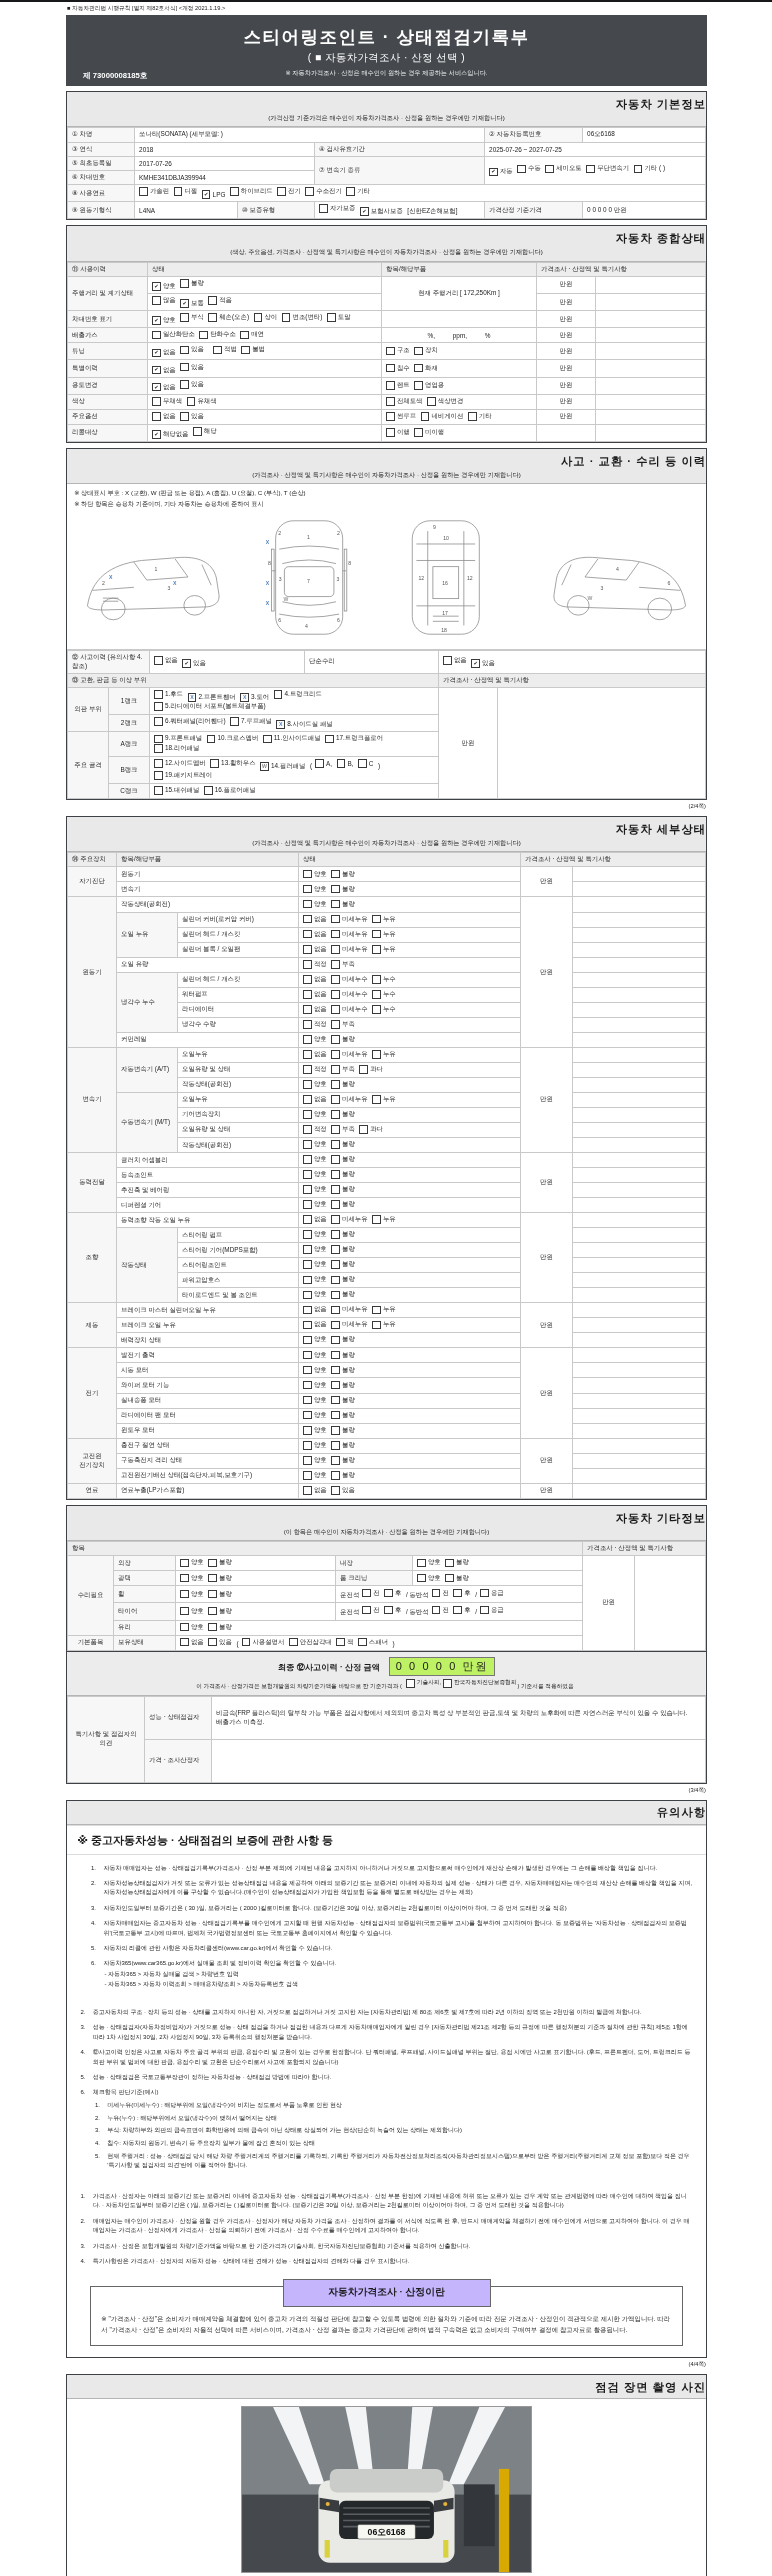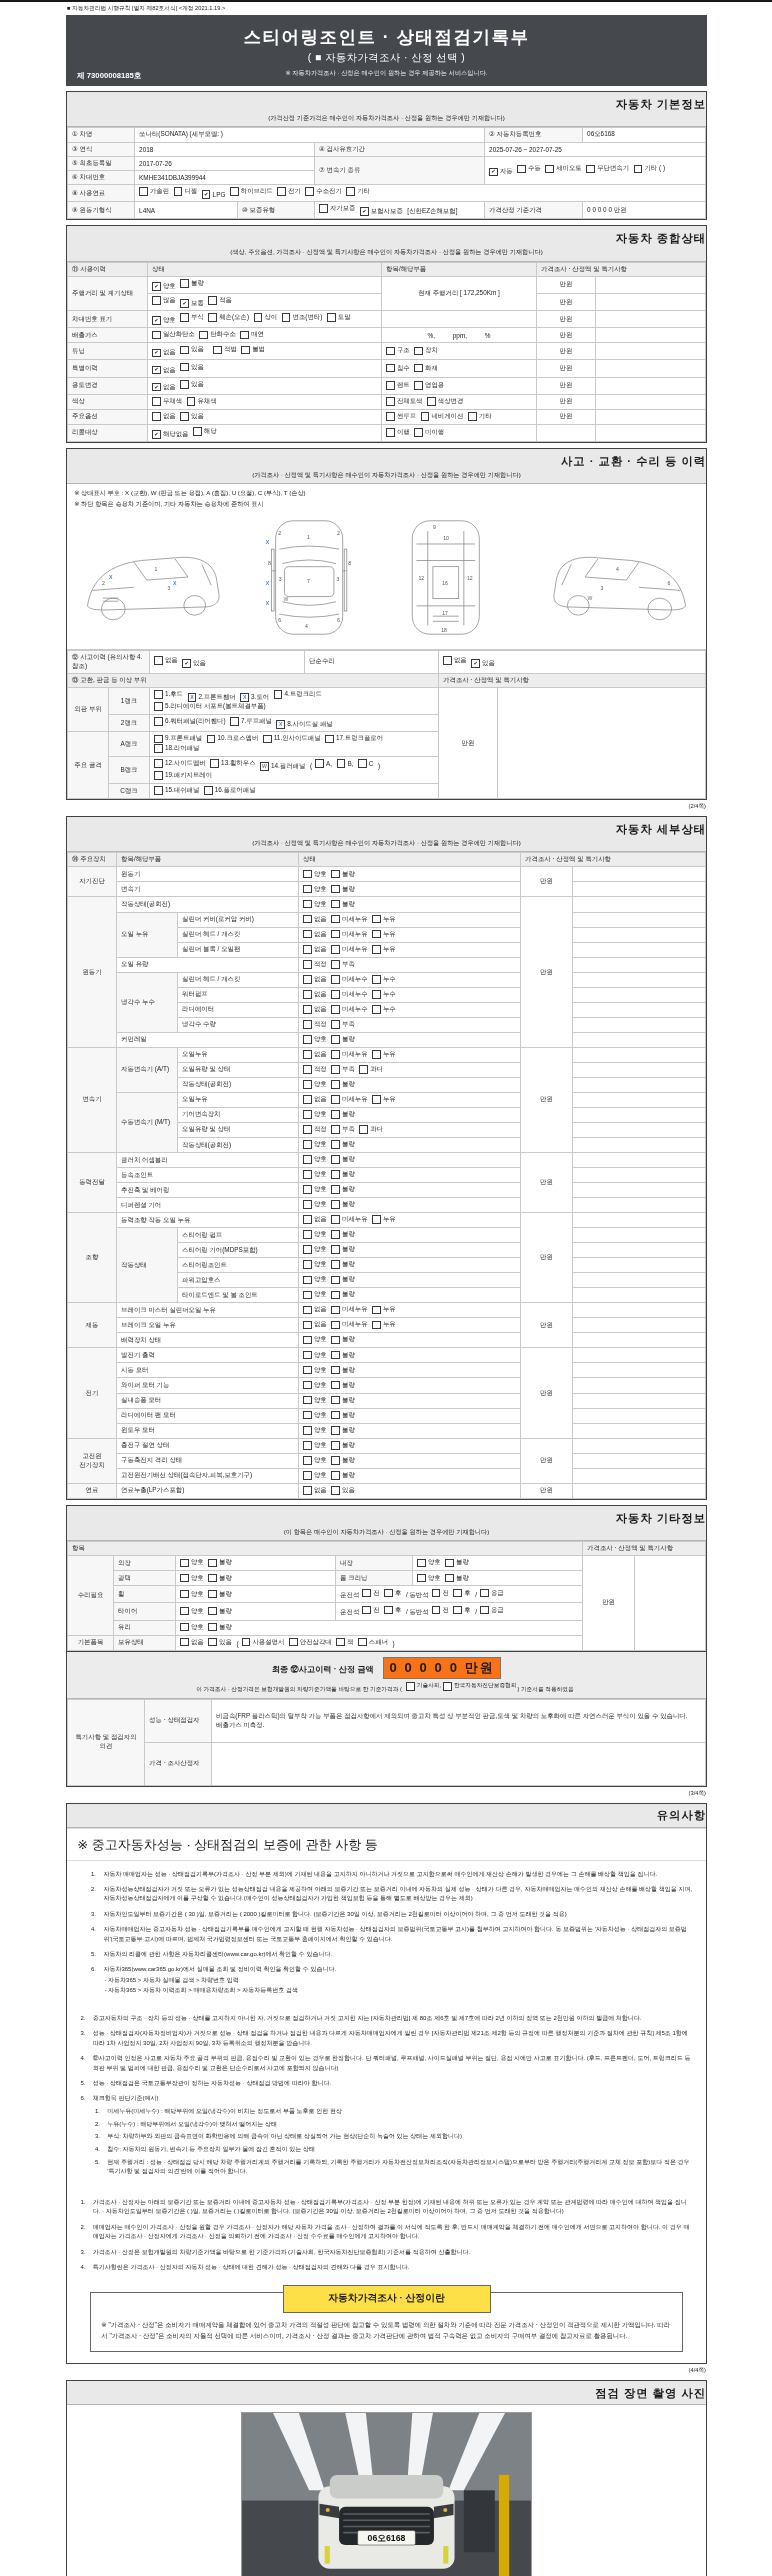--- a/index.html
+++ b/index.html
@@ -4,55 +4,55 @@
 <style>
   html,body{margin:0;padding:0;background:#fff;}
   body{width:773px;font-family:"Liberation Sans","DejaVu Sans",sans-serif;color:#1b1b1b;}
   .topline{height:2.1px;background:#16181a;}
   .content{width:641px;margin:0 auto;padding-bottom:10.3px;}
   .top-note{font-size:5.7px;padding:2.6px 1px 2.1px;color:#222;}
   .masthead{background:#45494e;color:#fff;position:relative;text-align:center;padding:10.3px 0 8.2px;}
   .m-title{font-size:17.5px;font-weight:bold;letter-spacing:1.5px;}
   .m-sub{font-size:10.3px;margin-top:2px;letter-spacing:0.5px;}
   .m-note{font-size:6.2px;margin-top:3.6px;color:#f0f0f0;}
-  .doc-no{position:absolute;left:11px;bottom:5.2px;font-size:7.7px;font-weight:bold;}
+  .doc-no{position:absolute;left:17px;bottom:5.2px;font-size:7.7px;font-weight:bold;}
   .frame{border:1.5px solid #3e4246;margin-top:5.2px;background:#fff;}
   .sec-head{background:#e9e9e9;text-align:center;padding:4.6px 0 3.6px;border-bottom:0.5px solid #b5b5b5;}
   .sec-title{font-size:11.3px;font-weight:bold;letter-spacing:1px;text-align:right;}
   .sec-sub{font-size:6.2px;margin-top:2.1px;}
   table{border-collapse:collapse;width:100%;table-layout:fixed;}
   td,th{border:0.5px solid #c9c9c9;font-size:6.4px;padding:2.1px 4.1px;vertical-align:middle;word-break:keep-all;}
   th{font-weight:normal;text-align:left;background:#ededed;}
   .lab{background:#f7f7f7;}
   .ctr{text-align:center;}
   .pre{white-space:pre;}
   .cb{display:inline-flex;align-items:center;margin-right:4.6px;white-space:nowrap;}
   .cb-box{width:6.7px;height:6.7px;border:1px solid #3a3a3a;display:inline-flex;align-items:center;justify-content:center;
           margin-right:2.1px;font-size:5.2px;line-height:1;background:#fff;flex:none;font-weight:bold;color:#222;}
   .mk-x{color:#4f81bd;} .mk-w{color:#8a8a8a;}
   .tk{margin-right:3.1px;}
   .amt{text-align:center;}
   .pagemark{text-align:right;font-size:5.7px;padding:2.6px 1px 0;}
   .legend{font-size:6.2px;padding:4.1px 7.2px 1px;}
   .diagram-wrap{padding:3.1px 5.2px 5.2px;border-bottom:0.5px solid #c9c9c9;}
-  .nband{padding:6.7px 10.3px;font-size:13px;font-weight:normal;border-bottom:0.5px solid #dcdcdc;border-top:0.5px solid #dcdcdc;}
+  .nband{padding:6.7px 10.3px;font-size:11px;font-weight:bold;border-bottom:0.5px solid #dcdcdc;border-top:0.5px solid #dcdcdc;}
   .nbody{padding:8.2px 13.4px 4.1px;font-size:6px;line-height:1.6;}
   .nbody.inner{padding-left:24px;}
   .nitem{display:flex;margin-bottom:5.7px;}
   .nn{width:12.4px;flex:none;}
   .ncol{flex:1;}
   .nsub{margin:1px 0 0 1px;}
   .nitem .nitem{margin:3.1px 0 3.1px 2.1px;}
   .defwrap{border:0.5px solid #666;margin:9.3px 23px 11.3px;padding:8.2px 10.3px 9.3px;}
-  .defttl{border:0.5px solid #666;width:206px;margin:-15.5px auto 7.2px;background:#fde047;text-align:center;
+  .defttl{border:0.5px solid #666;width:206px;margin:-15.5px auto 7.2px;background:#c4b5fd;text-align:center;
           font-size:9.8px;font-weight:bold;padding:6.2px 0;}
   .deftxt{font-size:6.4px;line-height:1.7;}
   .final-band{background:#ececec;text-align:center;padding:5.2px 0 4.1px;border-top:1px solid #3e4246;border-bottom:0.5px solid #b5b5b5;}
   .final-line{font-size:8.2px;font-weight:bold;}
-  .final-digits{display:inline-block;border:0.5px solid #777;background:#f97316;padding:1px 5.2px;margin-left:7.2px;font-size:13px;letter-spacing:2.1px;font-weight:bold;}
+  .final-digits{display:inline-block;border:0.5px solid #777;background:#bef264;padding:1px 5.2px;margin-left:7.2px;font-size:11px;letter-spacing:2.1px;}
   .final-note{font-size:5.7px;margin-top:3.1px;}
   .final-note .cb{margin:0 1px;}
   .photo-area{padding:7.2px 0 9.3px;display:flex;flex-direction:column;align-items:center;gap:7.2px;background:#fff;}
   .photo{width:289px;height:165px;overflow:hidden;border:0.5px solid #999;}
   svg text{font-family:"Liberation Sans","DejaVu Sans",sans-serif;}
 </style>
 </head>
 <body>
 
 <div class="topline"></div>

